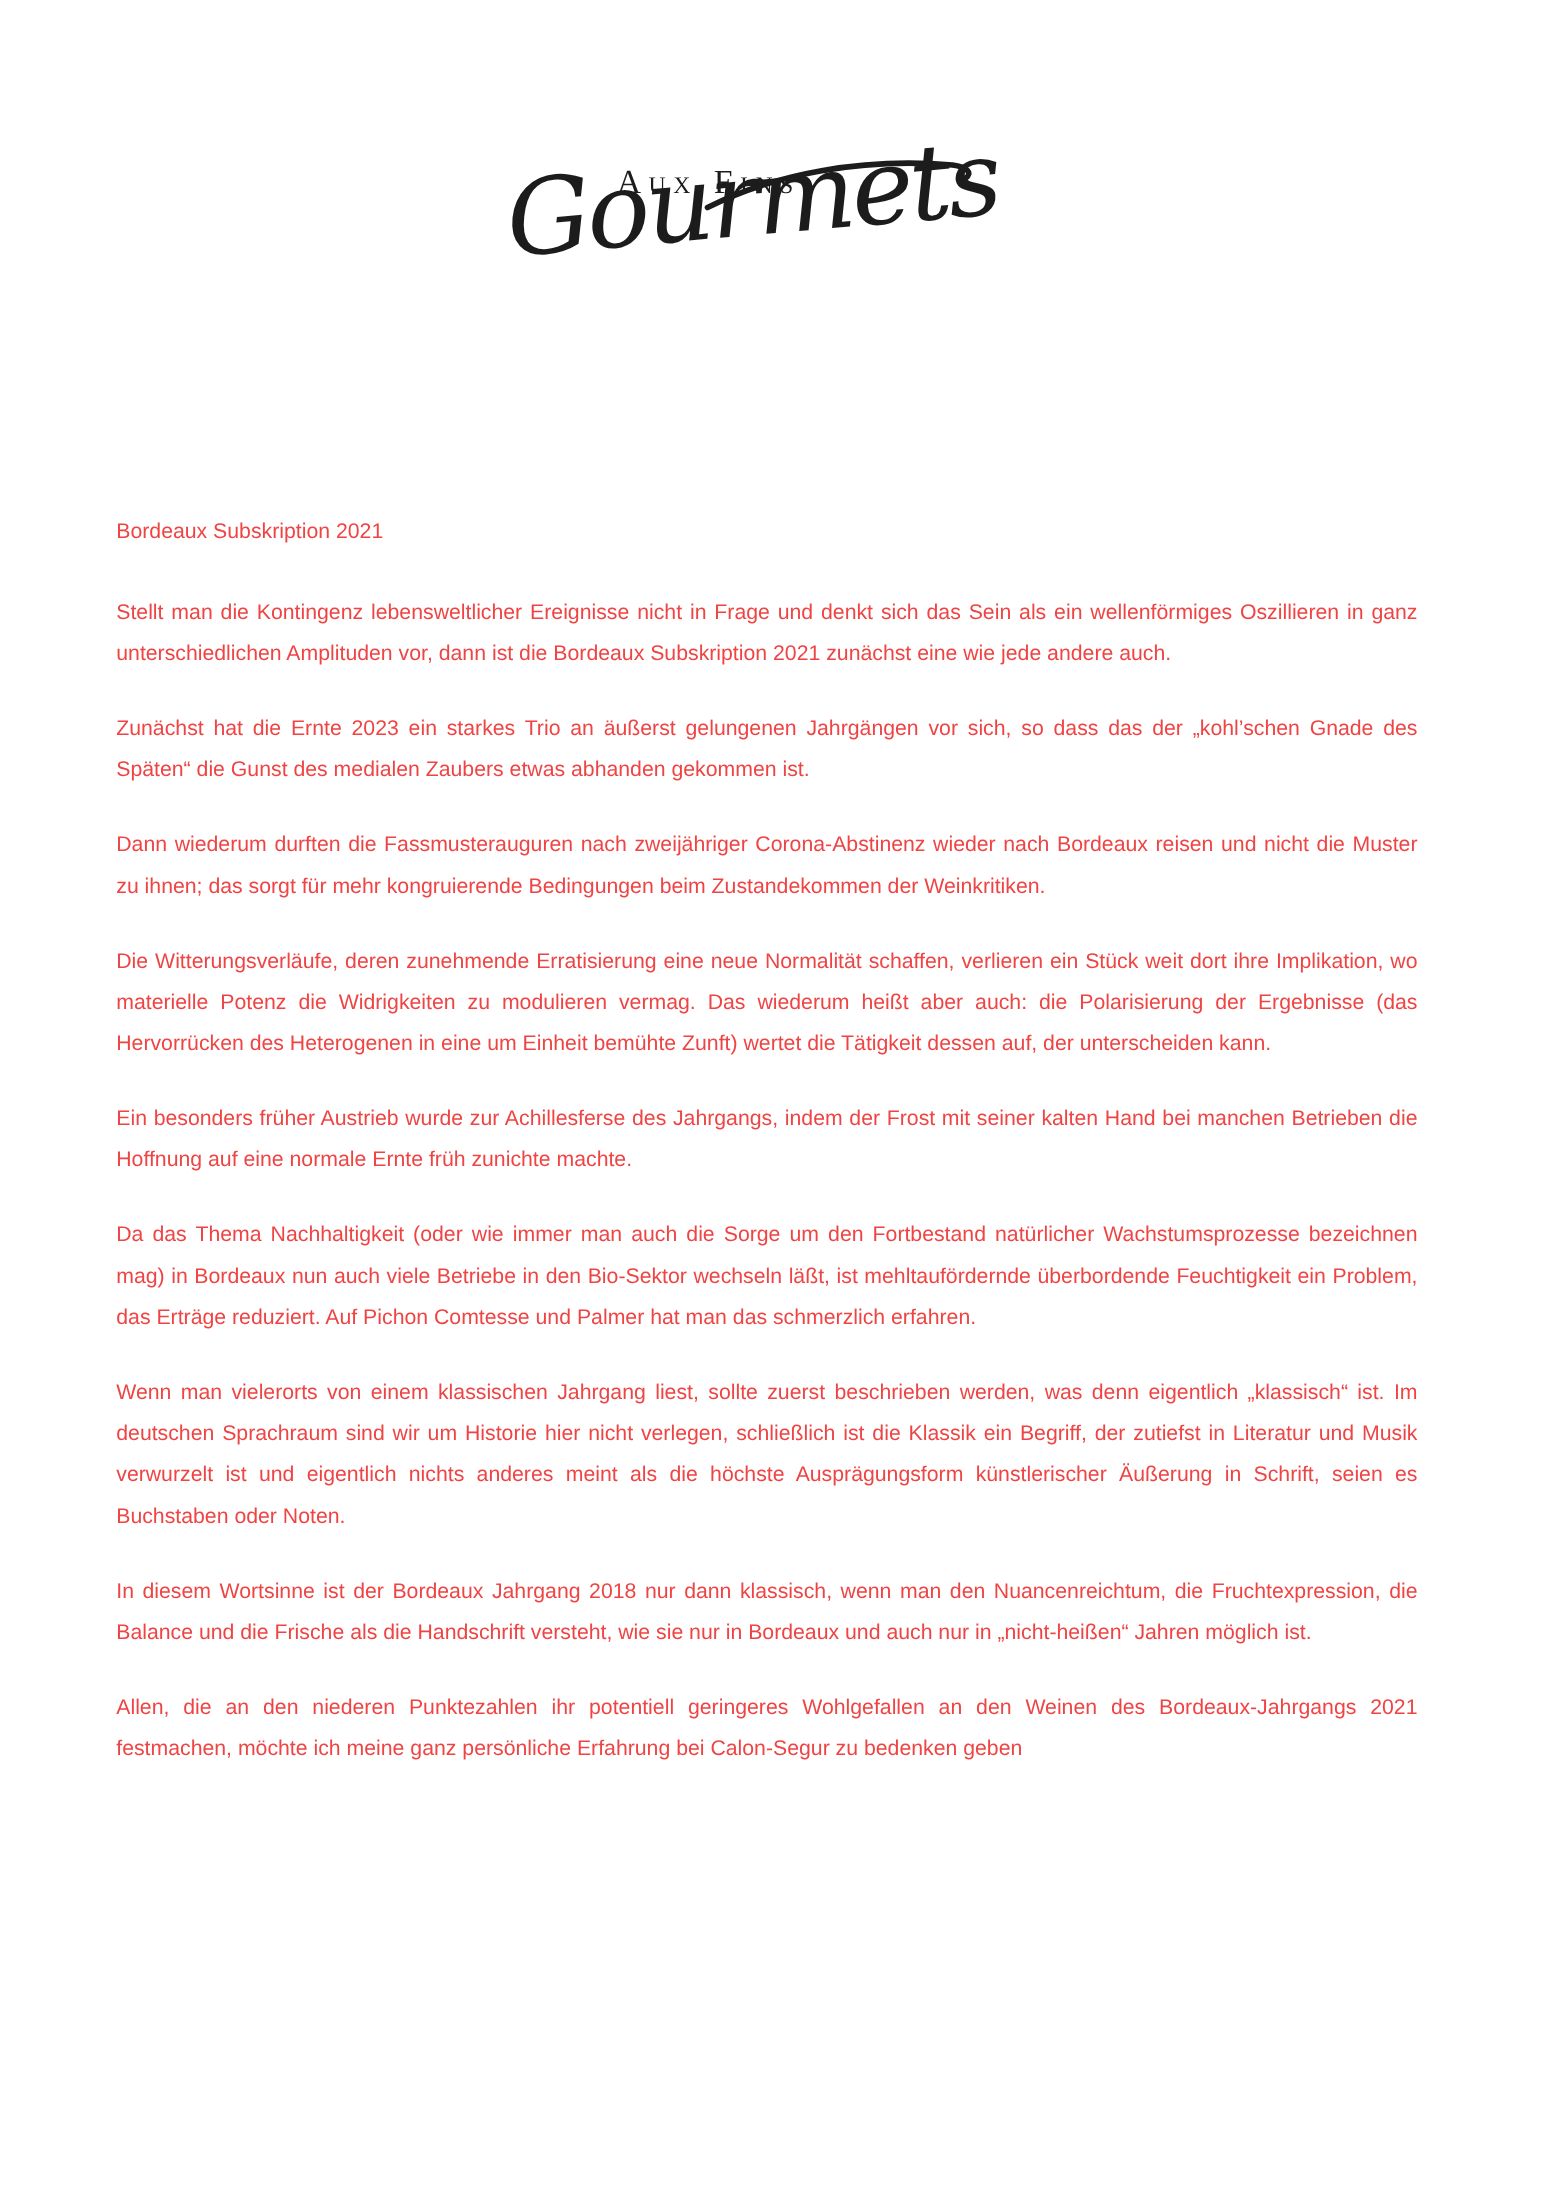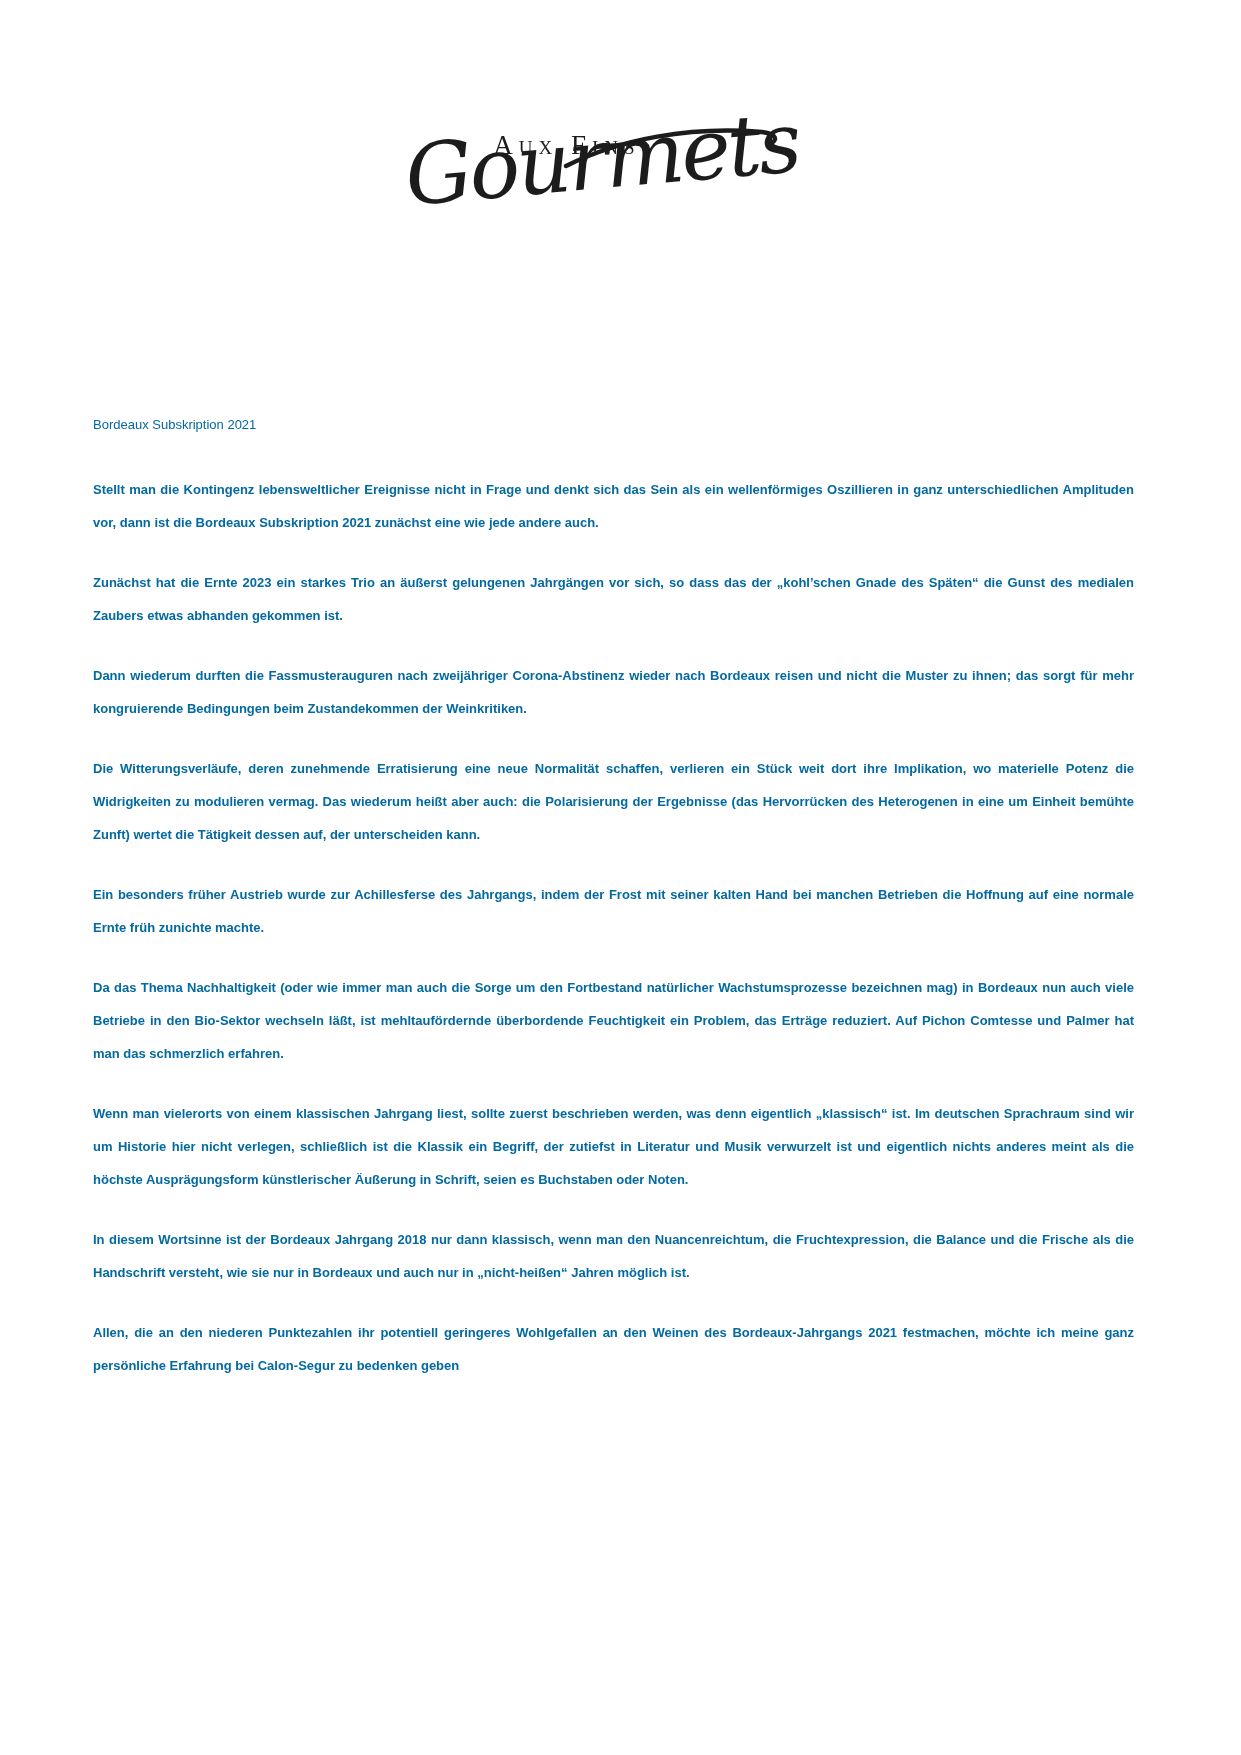--- a/index.html
+++ b/index.html
@@ -30,27 +30,27 @@
     font-style: italic;
     font-size: 84px;
     letter-spacing: -3px;
     fill: #1c1c1c;
   }
   .content {
     position: absolute;
     left: 93px;
     top: 408px;
     width: 1057px;
-    color: #0369a1;
-    font-size: 13px;
+    color: #ef4444;
+    font-size: 17px;
     line-height: 33px;
     text-align: justify;
   }
   .content .title { margin: 0 0 32px 0; text-align: left; }
-  .content p.body-par { margin: 0 16px 27px 0; font-weight: bold; }
+  .content p.body-par { margin: 0 16px 27px 0; }
   .page-number {
     position: absolute;
     left: 93px;
     top: 1659px;
     width: 1057px;
     text-align: center;
     color: #3d3d3d;
     font-size: 19px;
     line-height: 33px;
   }

